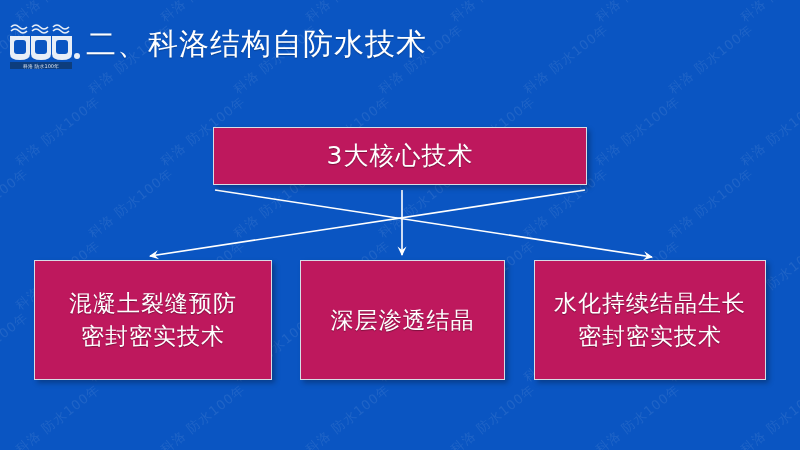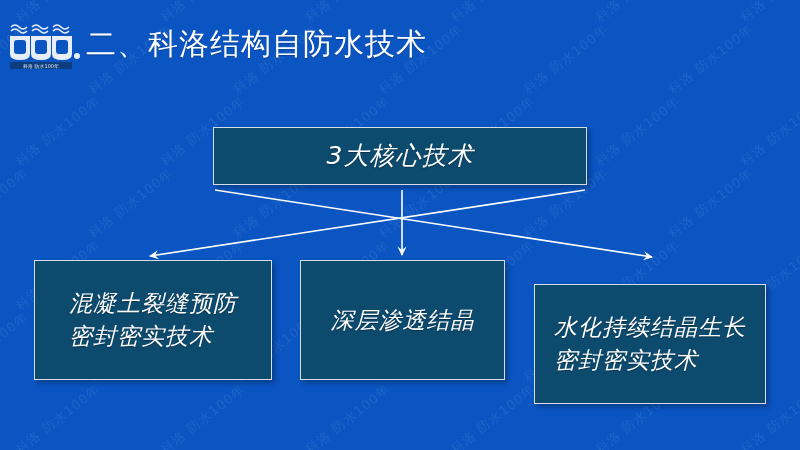--- a/index.html
+++ b/index.html
@@ -73,29 +73,28 @@
     left: 0; top: 0;
     width: 800px; height: 450px;
     z-index: 2;
     pointer-events: none;
   }
 
   
   .node {
     position: absolute;
     z-index: 4;
-    background: #0c4a6e;
+    background: #be185d;
     border: 1px solid #d7dde6;
     box-sizing: border-box;
     box-shadow: 3px 3px 5px rgba(0,0,0,0.28);
     display: flex;
     align-items: center;
     justify-content: center;
-    text-align: left;
-    font-style: italic;
+    text-align: center;
   }
   .node .label {
     color: #ffffff;
     font-family: "DejaVu Sans", "Liberation Sans", sans-serif;
     letter-spacing: 1px;
     text-shadow: 0 1px 1px rgba(0,0,0,0.35);
   }
 
   #node-root {
     left: 213px;
@@ -109,21 +108,21 @@
   }
 
   .leaf { top: 260px; height: 120px; }
   .leaf .label {
     font-size: 23px;
     line-height: 33px;
     padding: 0 6px;
   }
   #node-leaf-1 { left: 34px;  width: 238px; }
   #node-leaf-2 { left: 300px; width: 205px; }
-  #node-leaf-3 { left: 534px; width: 232px; margin-top: 24px; }
+  #node-leaf-3 { left: 534px; width: 232px; }
 </style>
 </head>
 <body>
 
 <div id="slide">
 
   <div id="watermark">
       <div class="wm" style="left: 72px; top: 72px;">科洛 防水100年</div>
       <div class="wm" style="left: 217px; top: 72px;">科洛 防水100年</div>
       <div class="wm" style="left: 362px; top: 72px;">科洛 防水100年</div>

